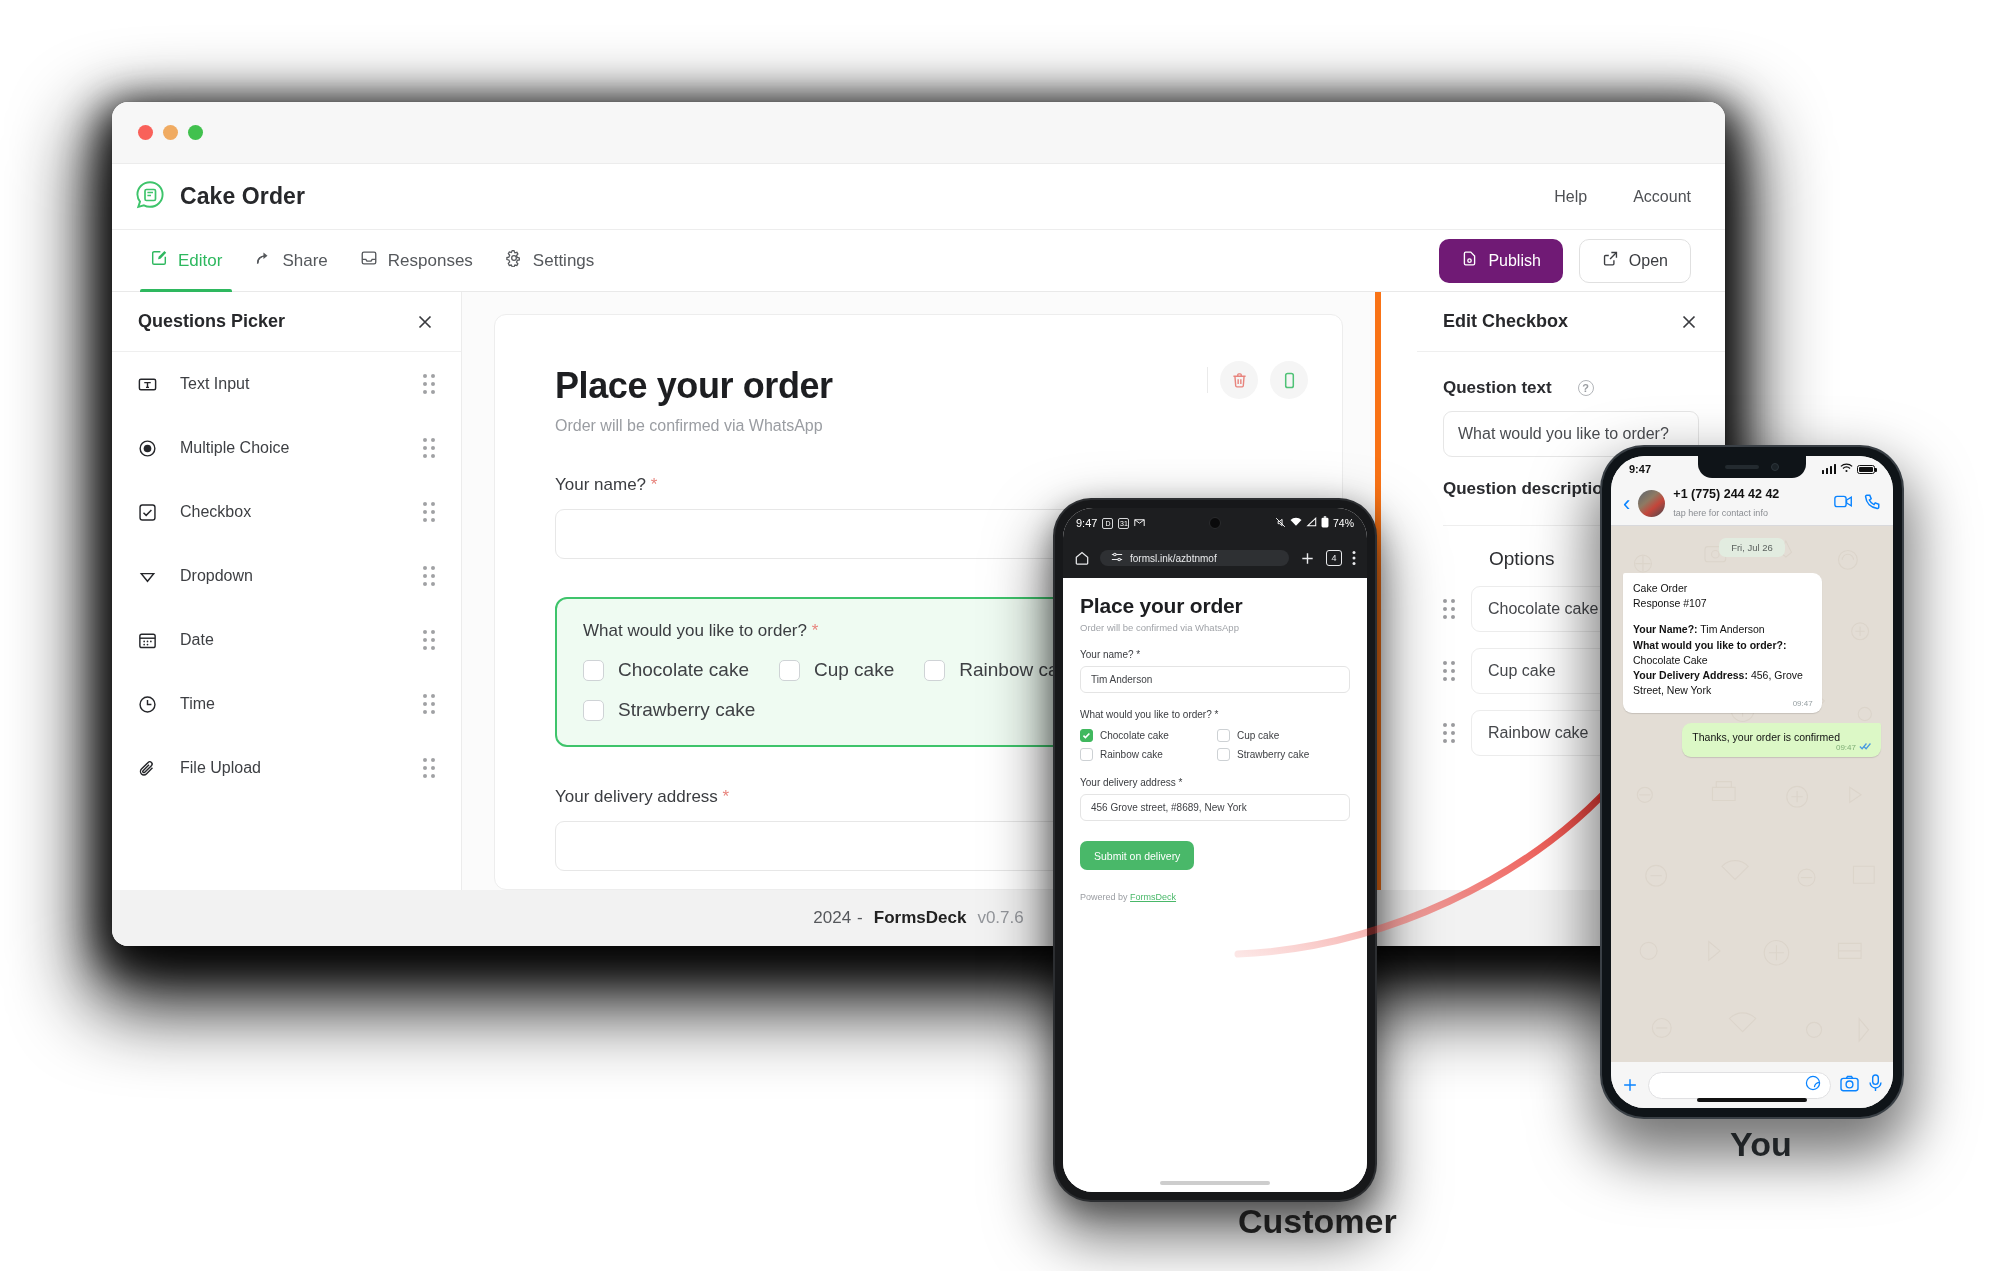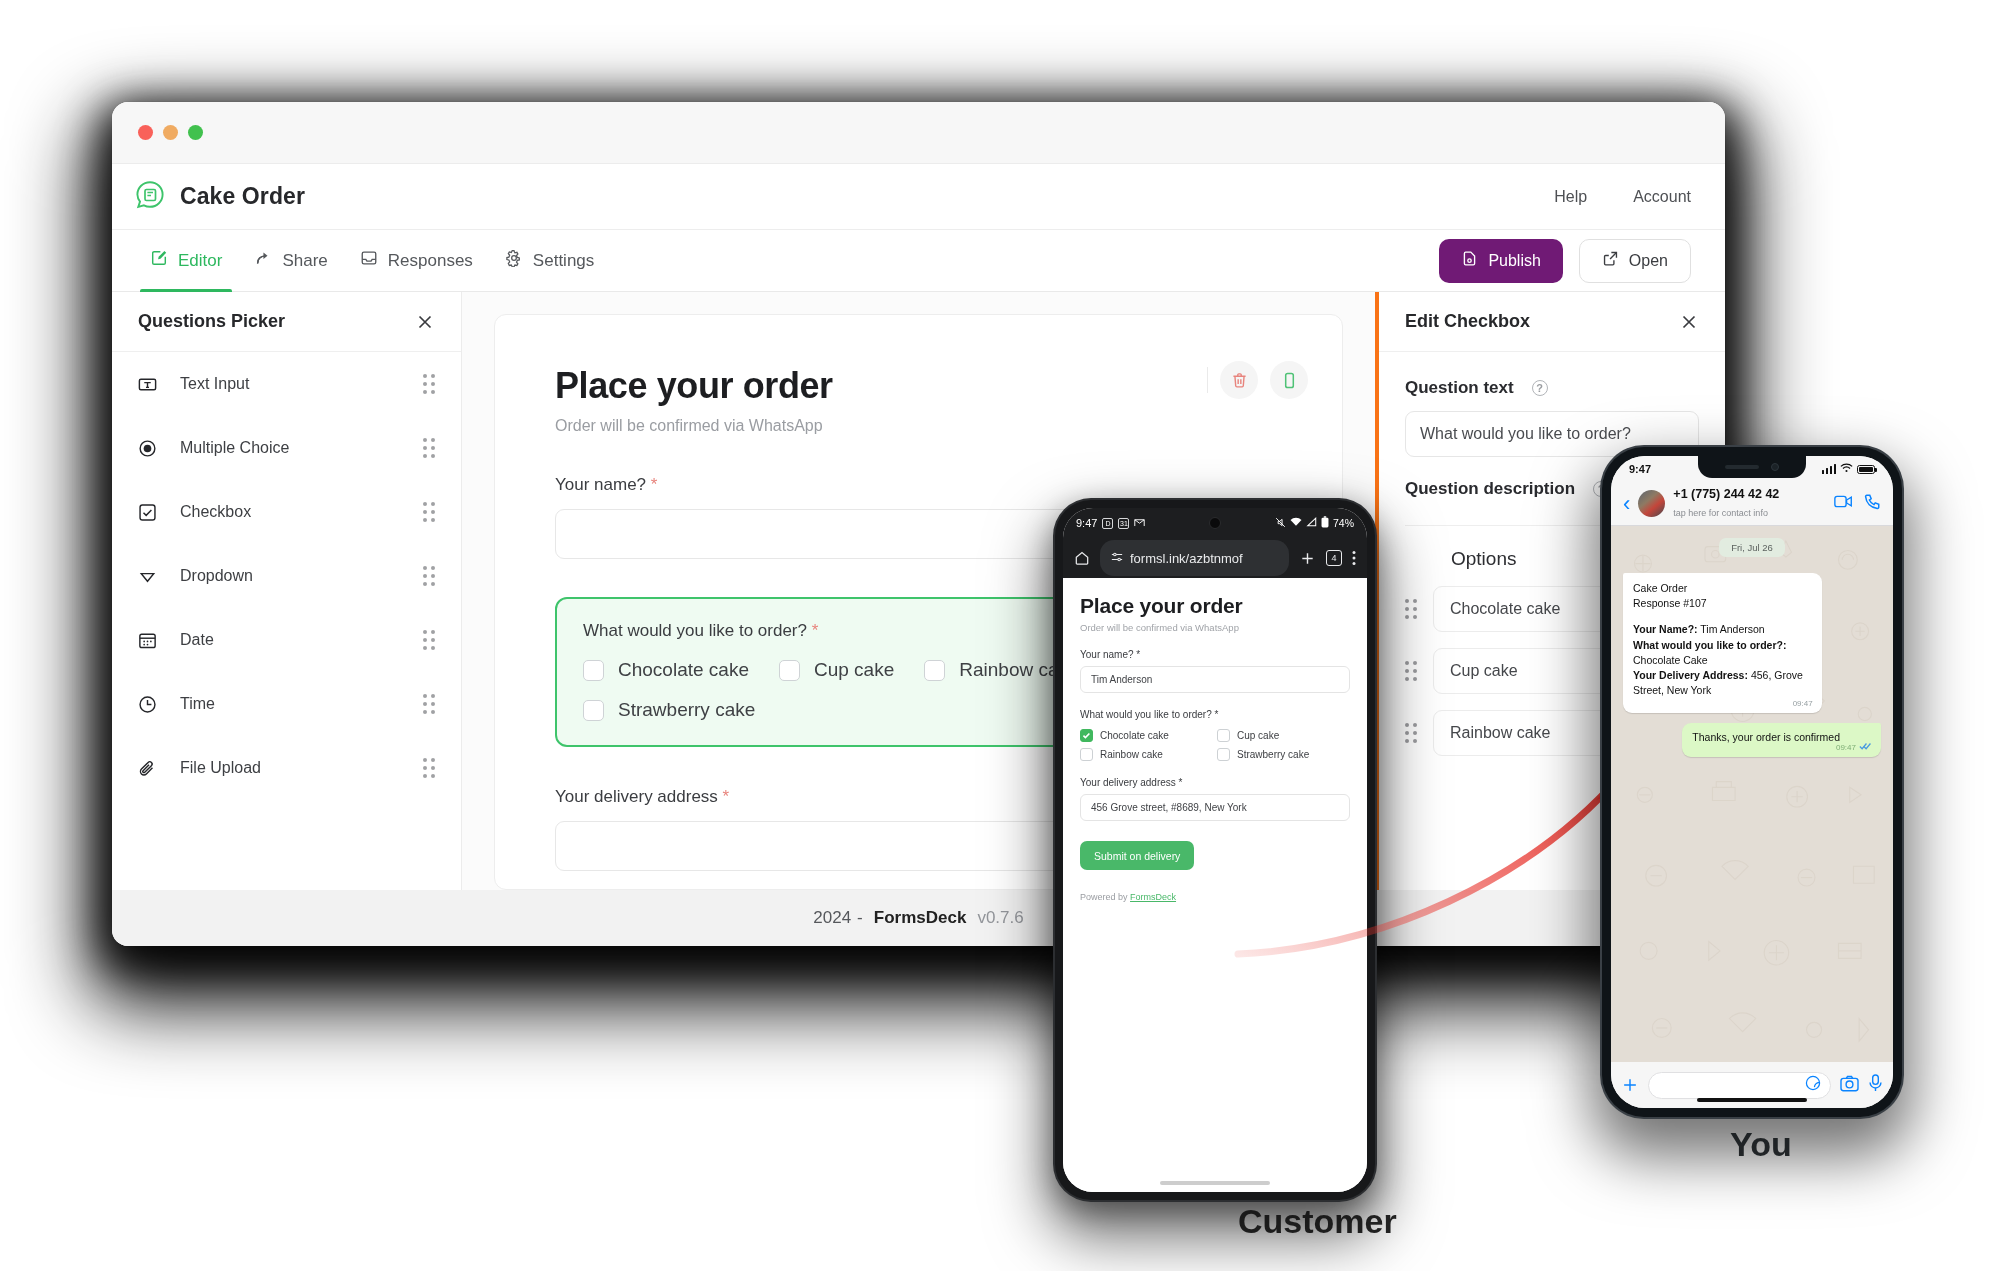--- a/index.html
+++ b/index.html
@@ -112,24 +112,24 @@
   .cardtools .sep { width: 1px; height: 26px; background: #eaeaea; }
   .toolbtn { width: 38px; height: 38px; border-radius: 50%; background: #f5f5f5;
              display: flex; align-items: center; justify-content: center; cursor: pointer; }
 
   .wfooter { height: 56px; flex: 0 0 56px; display: flex; align-items: center;
              justify-content: center; font-size: 17px; color: #56585c; background: #f2f2f2; }
   .wfooter b { color: #222; font-weight: 700; margin: 0 5px; }
   .wfooter .ver { color: #93969b; margin-left: 6px; }
 
   
-  .rpanel { width: 350px; flex: 0 0 350px; border-left: 4px solid #f97316; background: #fff; }
+  .rpanel { width: 350px; flex: 0 0 350px; border-left: 6px solid #f97316; background: #fff; padding-left: 36px; }
   .rp-body { padding: 26px 26px 0 26px; }
   .rp-label { font-size: 17px; font-weight: 600; color: #2a2b2f; display: flex;
-              align-items: center; gap: 18px; }
+              align-items: center; gap: 26px; }
   .helpdot { width: 16px; height: 16px; border-radius: 50%; border: 1.4px solid #b2b5b9;
              color: #9a9da1; font-size: 11px; display: flex; align-items: center;
              justify-content: center; font-weight: 700; }
   .rp-input {
     margin-top: 13px; height: 46px; border: 1px solid #e6e6e6; border-radius: 9px;
     display: flex; align-items: center; padding: 0 14px; font-size: 16px; color: #4a4c50;
   }
   .rp-textarea {
     margin-top: 13px; height: 98px; border: 1px solid #e6e6e6; border-radius: 9px;
     padding: 12px 14px; font-size: 16px; color: #b7babe;
@@ -153,22 +153,22 @@
   .and-status { height: 30px; background: #1d1e20; color: #fff; display: flex; align-items: center;
                 padding: 0 13px; font-size: 11px; position: relative; flex: 0 0 30px; }
   .and-status .left { display: flex; align-items: center; gap: 5px; }
   .and-status .right { margin-left: auto; display: flex; align-items: center; gap: 4px; font-size: 10.5px; }
   .sq { width: 11px; height: 11px; border: 1px solid #d6d7d9; border-radius: 2px; font-size: 7px;
         display: flex; align-items: center; justify-content: center; }
   .punch { position: absolute; left: 50%; transform: translateX(-50%); width: 12px; height: 12px;
            border-radius: 50%; background: #0a0a0b; border: 1px solid #2b2c2e; }
   .and-omni { height: 40px; background: #1d1e20; display: flex; align-items: center; gap: 10px;
               padding: 0 11px; flex: 0 0 40px; }
-  .pill { flex: 1; height: 36px; background: #2e3033; border-radius: 14px; display: flex;
-          align-items: center; gap: 7px; padding: 0 11px; color: #e9eaec; font-size: 13px; }
+  .pill { flex: 1; height: 16px; background: #2e3033; border-radius: 14px; display: flex;
+          align-items: center; gap: 7px; padding: 0 11px; color: #e9eaec; font-size: 10px; }
   .and-icn { color: #e9eaec; display: flex; align-items: center; }
   .tabcount { width: 16px; height: 16px; border: 1.4px solid #e9eaec; border-radius: 3px;
               color: #e9eaec; font-size: 9px; display: flex; align-items: center; justify-content: center; }
   .and-page { flex: 1; background: #fff; padding: 16px 17px 0 17px; overflow: hidden; }
   .and-h1 { font-size: 21px; font-weight: 700; color: #1d1e21; letter-spacing: -.2px; }
   .and-sub { font-size: 9.5px; color: #a0a3a8; margin-top: 4px; }
   .and-lab { font-size: 10px; color: #3a3c40; margin-top: 16px; font-weight: 500; }
   .and-inp { margin-top: 6px; height: 27px; border: 1px solid #e4e4e4; border-radius: 6px;
              display: flex; align-items: center; padding: 0 10px; font-size: 10px; color: #414347; }
   .and-cbgrid { display: grid; grid-template-columns: 1fr 1fr; gap: 6px 4px; margin-top: 9px; }

